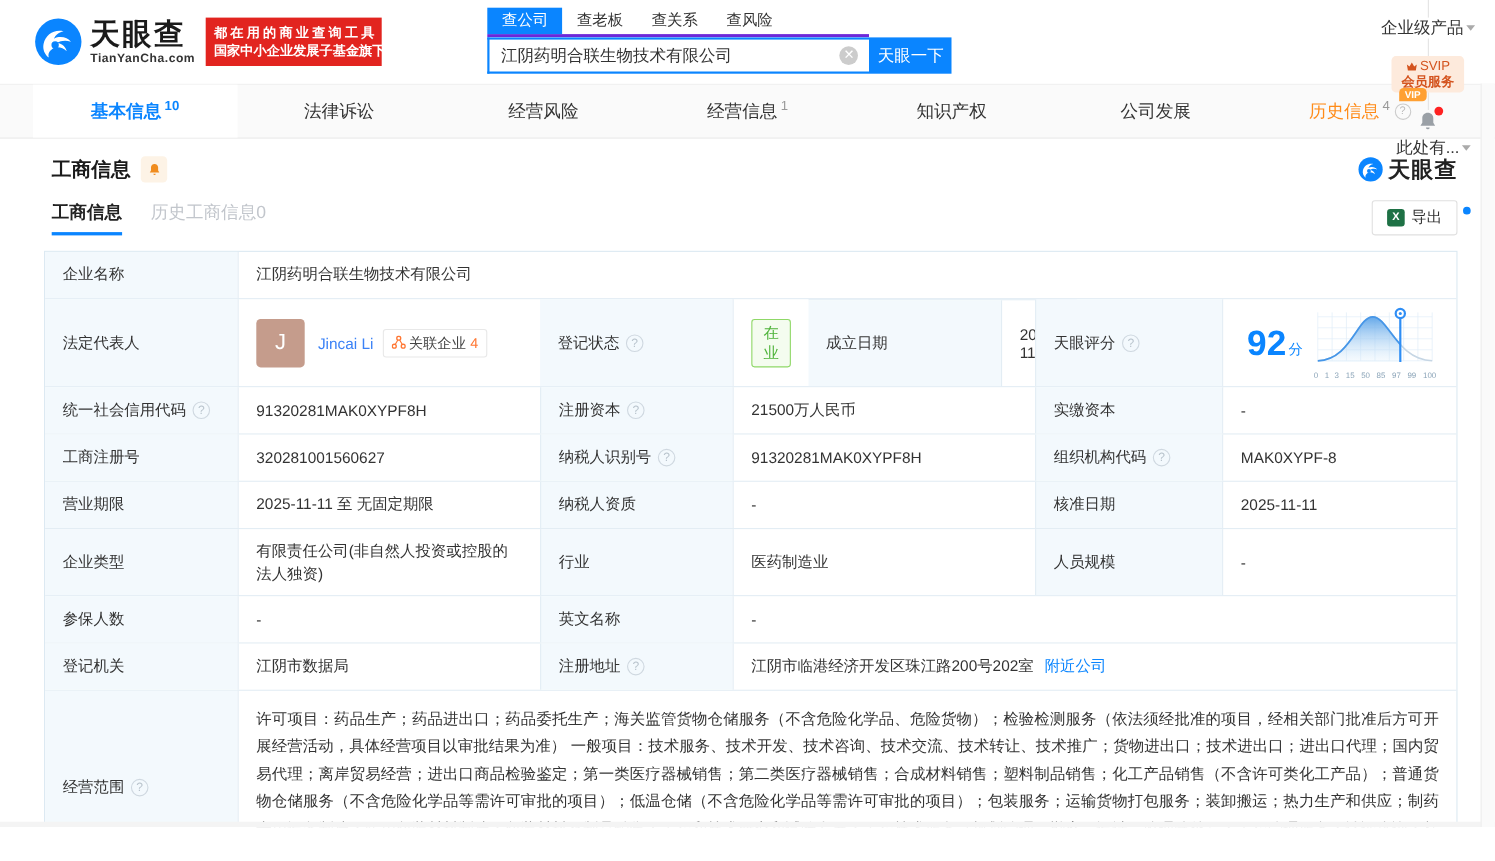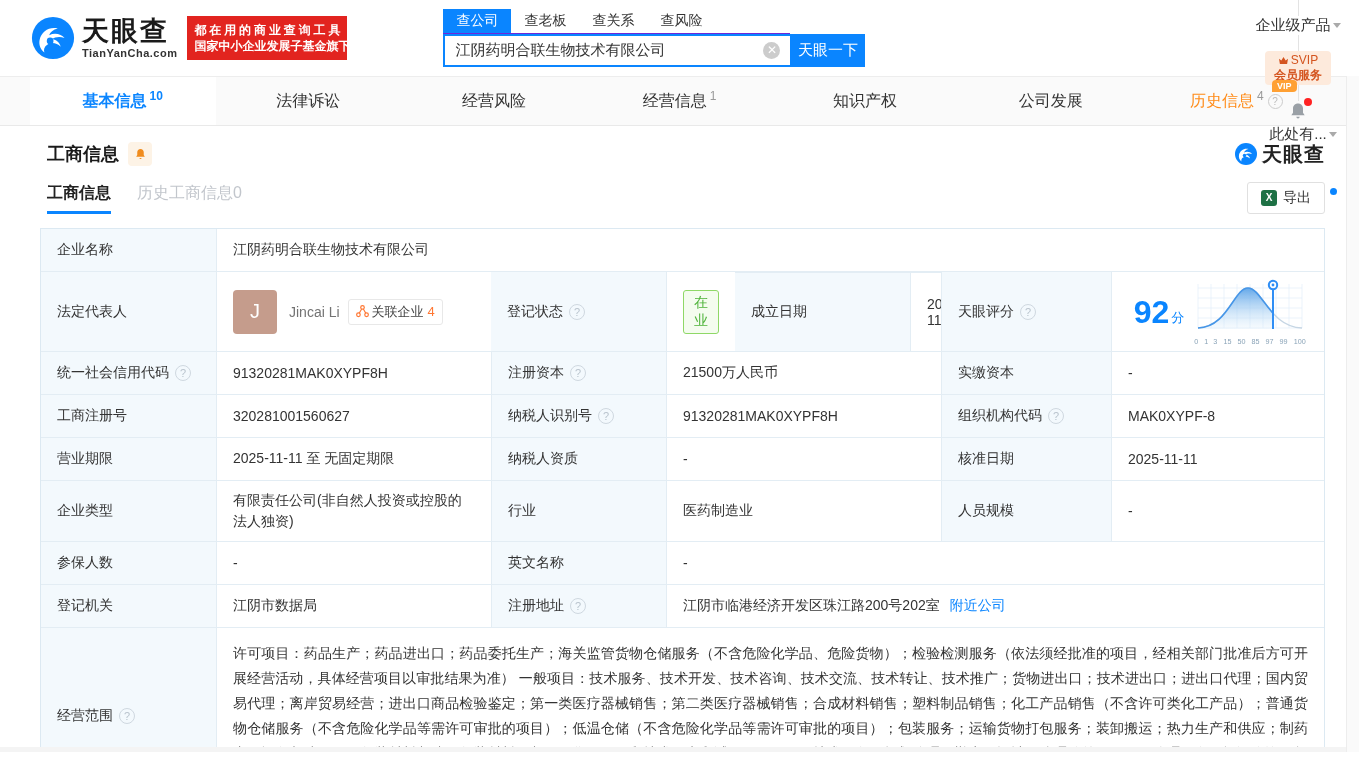--- a/index.html
+++ b/index.html
@@ -11,21 +11,21 @@
   .logo { display:flex; align-items:center; cursor:pointer; }
   .logo-icon { width:46px; height:46px; margin-right:6px; }
   .logo-texts { display:flex; flex-direction:column; line-height:1; }
   .logo-name { font-size:27px; font-weight:bold; color:#1a1a1a; letter-spacing:2px; }
   .logo-domain { font-size:11px; font-weight:bold; color:#333; margin-top:3px; letter-spacing:.5px; }
   .slogan { margin-left:10px; width:160px; background:#e2241f; color:#fff; padding:6px 7px; font-size:12px; font-weight:bold; line-height:16px; }
   .slogan .l1 { display:block; text-align:justify; text-align-last:justify; }
   .slogan .l2 { display:block; white-space:nowrap; }
 
   .searchbox { margin-left:96px; width:422px; }
-  .stabs { display:flex; align-items:flex-end; height:24px; border-bottom:1px solid #6d28d9; width:347px; }
+  .stabs { display:flex; align-items:flex-end; height:24px; border-bottom:3px solid #6d28d9; width:347px; }
   .stab { padding:3px 13px; font-size:14px; color:#333; cursor:pointer; }
   .stab.active { background:#0a85ff; color:#fff; }
   .srow { display:flex; }
   .sinput-wrap { position:relative; width:347px; }
   .sinput { width:347px; height:33px; border:2px solid #0a85ff; border-right:none; padding:0 34px 0 10px; font-size:15px; color:#333; outline:none; font-family:inherit; }
   .clear-ic { position:absolute; right:10px; top:8px; width:17px; height:17px; border-radius:50%; background:#ccc; color:#fff; font-size:12px; line-height:17px; text-align:center; cursor:pointer; }
   .sbtn { width:75px; height:33px; background:#0a85ff; color:#fff; border:none; font-size:15px; cursor:pointer; font-family:inherit; }
 
   .nav { margin-left:auto; display:flex; align-items:center;flex-direction:column; }
   .chip { display:flex; align-items:center; background:#e9f3ff; border-radius:4px; padding:7px 10px; cursor:pointer; }
@@ -76,21 +76,21 @@
   .th { background:#f3f9fd; color:#333; }
   .th:first-child, .td:first-child { border-left:none; }
   .w-l { width:175px; flex:none; }
   .w-v { width:275px; flex:none; }
   .w-l3 { width:170px; flex:none; }
   .grow { flex:1; }
   .help { width:16px; height:16px; border-radius:50%; border:1px solid #cfd8e0; color:#b9c4cd; font-size:11px; line-height:14px; text-align:center; margin-left:6px; flex:none; cursor:pointer; }
 
   .rep-row { height:80px; }
   .avatar { width:44px; height:44px; border-radius:4px; background:#c59c8c; color:#fff; font-size:20px; display:flex; align-items:center; justify-content:center; flex:none; }
-  .replink { color:#737373; margin-left:12px; cursor:pointer; }
+  .replink { color:#3b82f6; margin-left:12px; cursor:pointer; }
   .relbadge { display:flex; align-items:center; border:1px solid #e8e8e8; border-radius:3px; padding:3px 7px; margin-left:8px; cursor:pointer; font-size:13px; color:#444; }
   .relbadge .num { color:#ff7733; margin-left:4px; }
   .midcol { width:450px; flex:none; display:flex; flex-direction:row; }
   .subrow { display:flex; flex:1; }
   .subrow + .subrow { border-top:1px solid #e3edf4; }
   .subrow .th { width:175px; flex:none; }
   .subrow .td { flex:1; }
   .statusbadge { display:inline-block; border:1px solid #8fd867; background:#f4fcef; color:#4eb33a; border-radius:3px; padding:3px 10px; font-size:14px; }
 
   .scoreth { align-items:center; }

